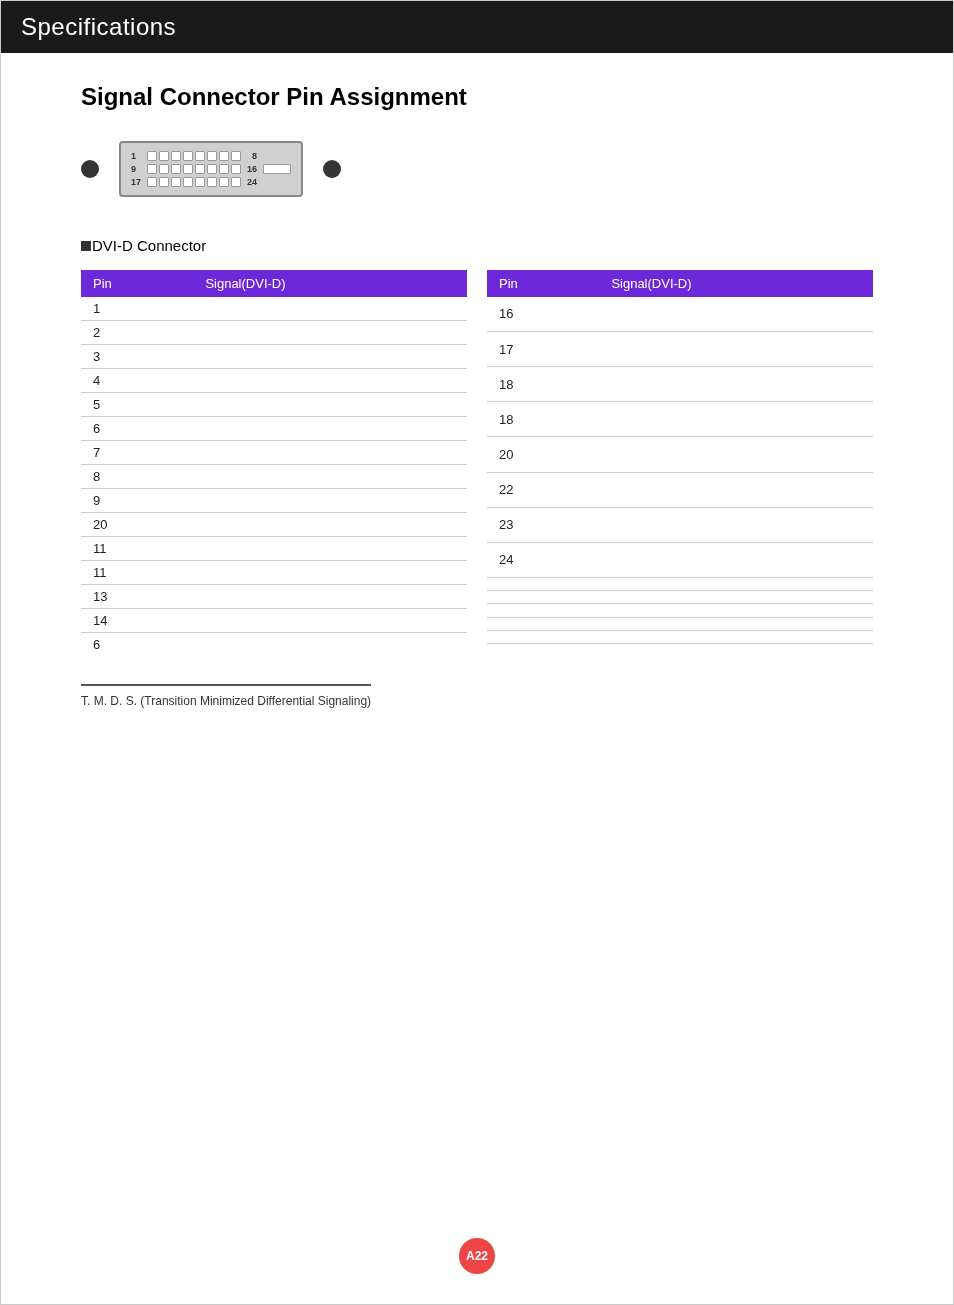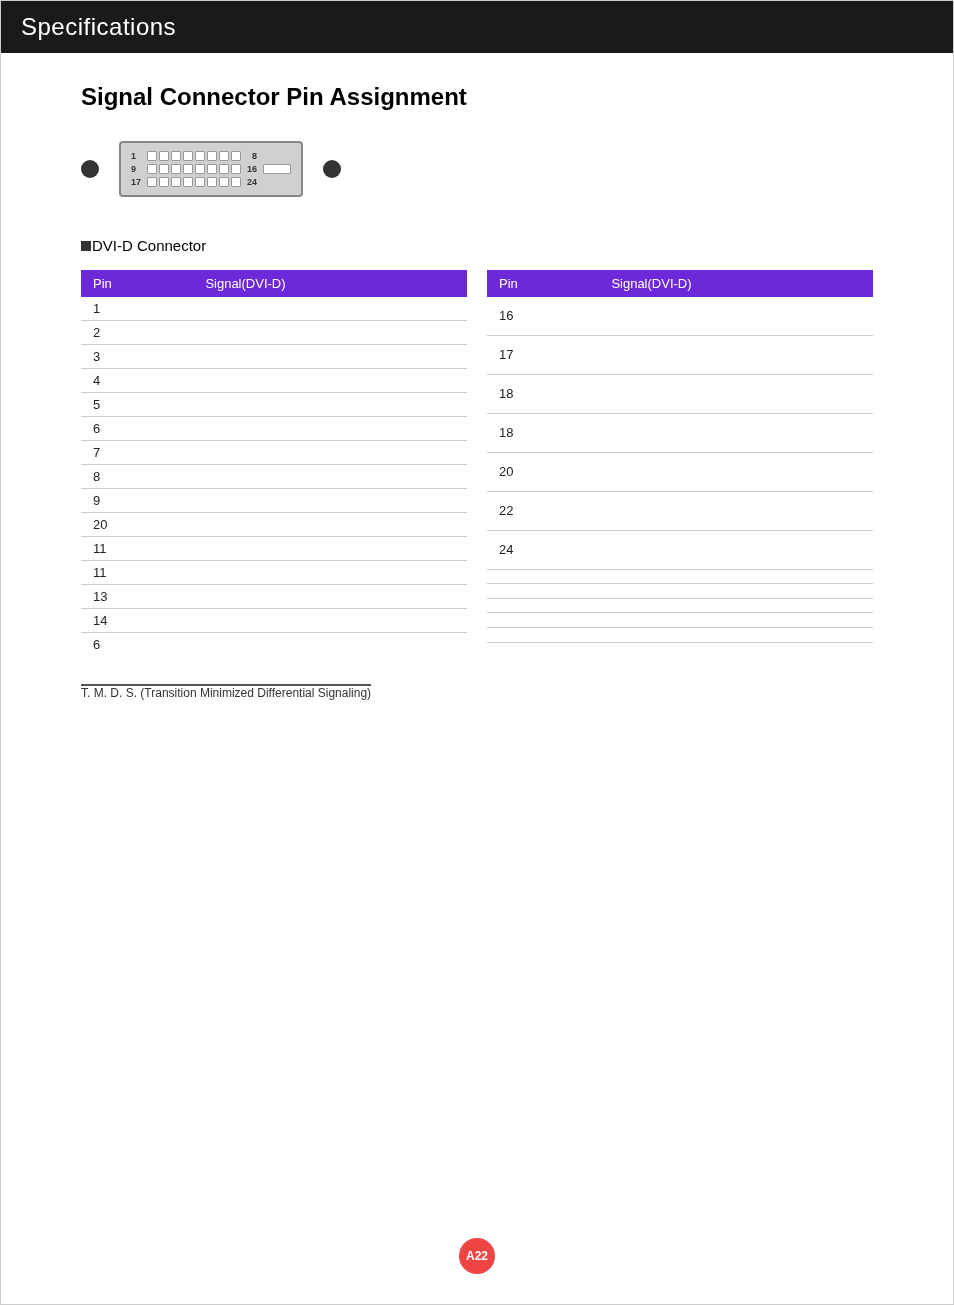--- a/index.html
+++ b/index.html
@@ -145,20 +145,21 @@
     }
 
     .pin-table tbody tr:last-child td {
       border-bottom: none;
     }
 
     .footnote {
       font-size: 12px;
       color: #333;
       margin-top: 8px;
+      padding-top: 8px;
       border-top: 2px solid #555;
       display: inline-block;
     }
 
     .page-number {
       position: absolute;
       bottom: 30px;
       left: 50%;
       transform: translateX(-50%);
       background: #ef4444;
@@ -341,20 +342,24 @@
           </tr>
           <tr>
             <td>20</td>
             <td></td>
           </tr>
           <tr>
             <td>22</td>
             <td></td>
           </tr>
           <tr>
+            <td>23</td>
+            <td></td>
+          </tr>
+          <tr>
             <td>24</td>
             <td></td>
           </tr>
           <tr>
             <td></td>
             <td></td>
           </tr>
           <tr>
             <td></td>
             <td></td>

